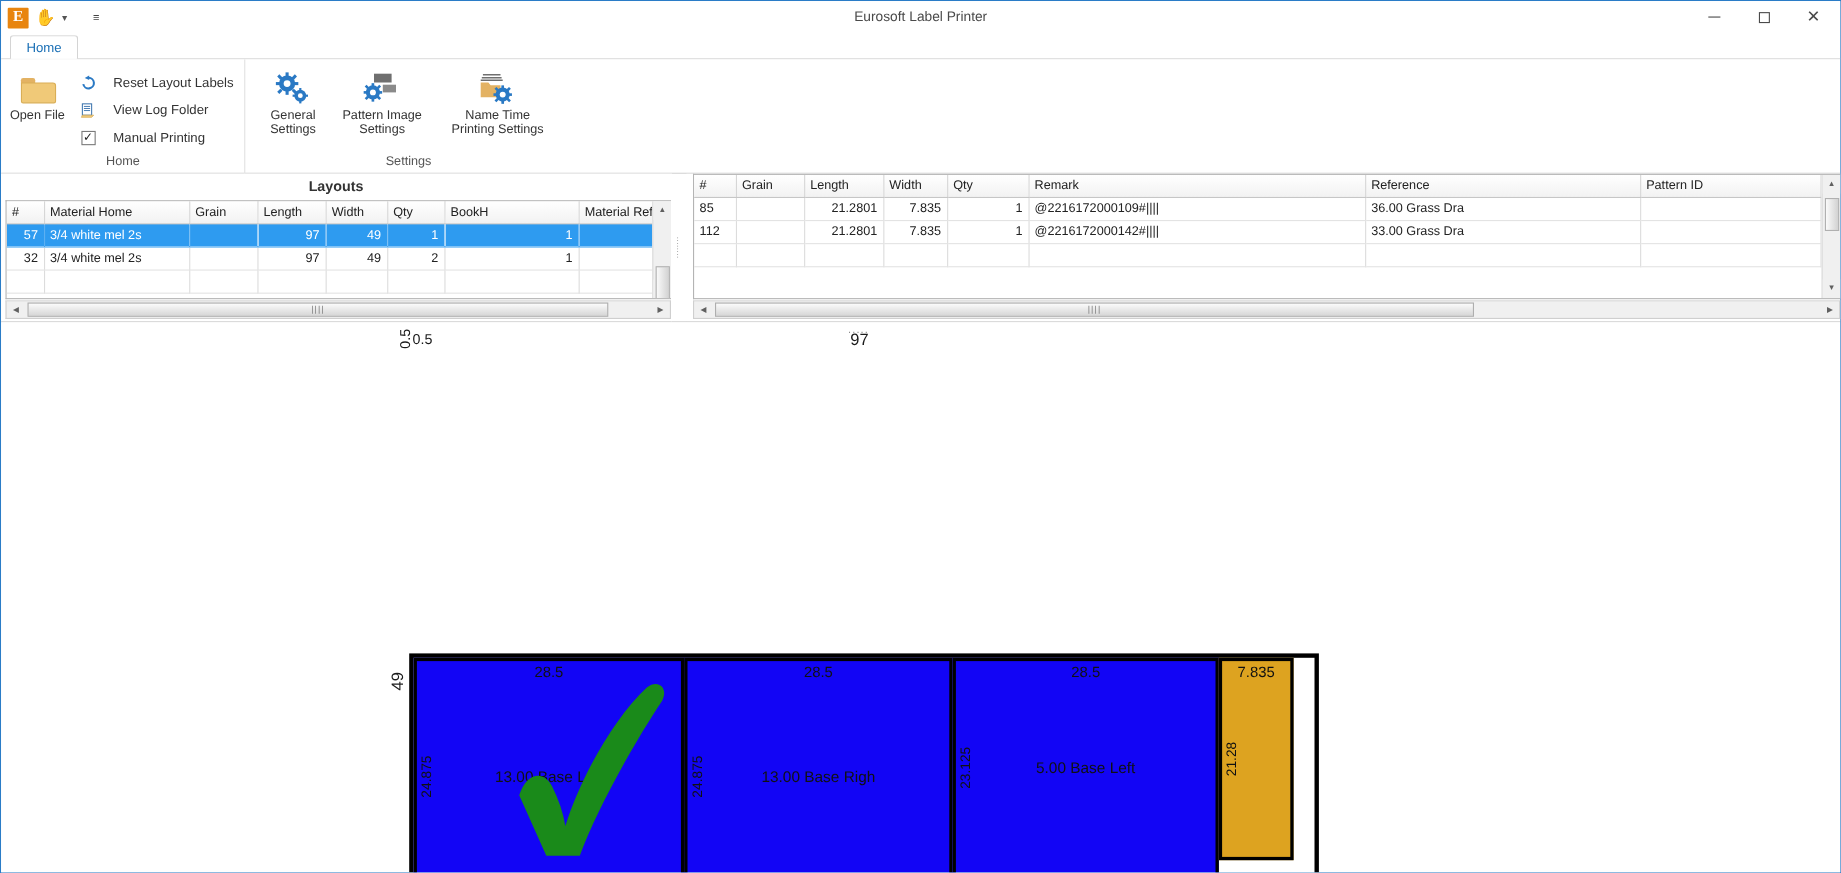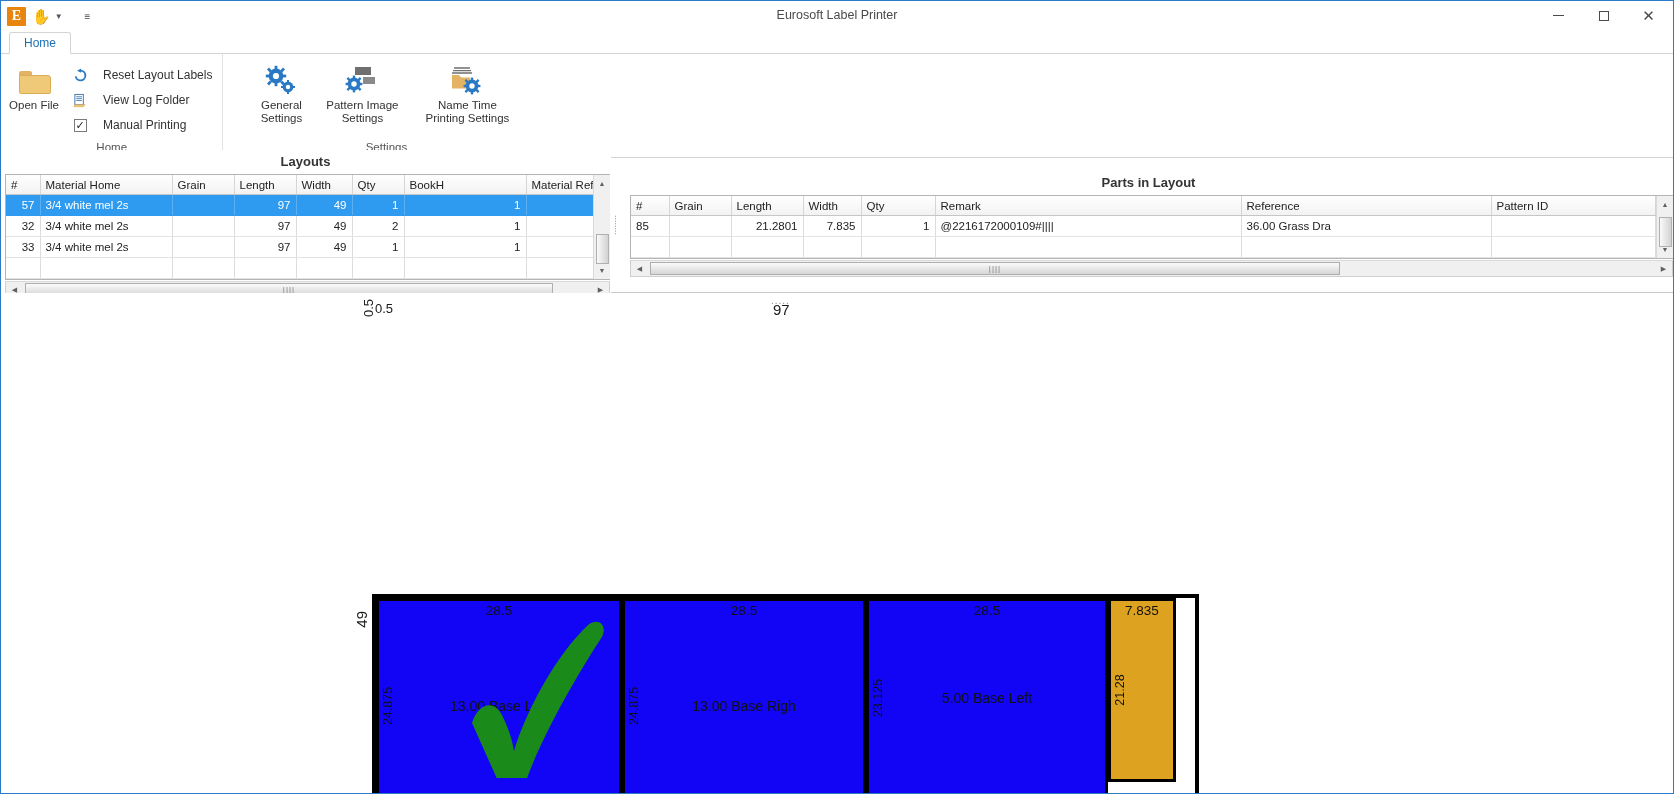--- a/index.html
+++ b/index.html
@@ -150,21 +150,20 @@
   .folder:after {
     content:''; position:absolute; left:0; top:6px; width:30px; height:17px;
     background:#f0c978; border:1px solid #d9ae56; border-radius:1px 3px 2px 2px;
   }
 
   
   .panes {
     display: flex;
     height: 135px;
     border-bottom: 1px solid #c8c8c8;
-    align-items: center;
   }
   .pane {
     display: flex; flex-direction: column;
     background: #fff;
     position: relative;
   }
   .pane-left { width: 610px; border-right: 1px solid #ffffff; }
   .pane-splitter {
     width: 13px; background: #ffffff;
     display: flex; align-items: center; justify-content: center;
@@ -374,21 +373,21 @@
             <span class="sico">
                 <span class="chk">✓</span>
               </span>
             <span>Manual Printing</span>
           </div>
         </div>
       </div>
       <div class="rgroup-label">Home</div>
     </div>
 
-    <div class="rgroup" style="padding-left:29px;padding-right:14px;">
+    <div class="rgroup" style="padding-left:14px;padding-right:14px;">
       <div class="rgroup-body" style="gap:10px;">
         <div class="bigbtn">
           <span class="ico">
             <svg width="34" height="32" viewBox="0 0 34 32">
               <g fill="#2a79c4">
                 <circle cx="12" cy="11" r="7.4"></circle>
                   <circle cx="12" cy="11" r="3.1" fill="#fff"></circle>
                 <rect x="10.6" y="0.8" width="2.8" height="4"></rect>
                   <rect x="10.6" y="17.2" width="2.8" height="4"></rect>
                 <rect x="1.8" y="9.6" width="4" height="2.8"></rect>
@@ -504,30 +503,20 @@
               <tr>
                 <td class="num">32</td>
                 <td>3/4 white mel 2s</td>
                 <td></td>
                 <td class="num">97</td>
                 <td class="num">49</td>
                 <td class="num">2</td>
                 <td class="num">1</td>
                 <td></td>
               </tr>
-              <tr>
-                <td class="num">33</td>
-                <td>3/4 white mel 2s</td>
-                <td></td>
-                <td class="num">97</td>
-                <td class="num">49</td>
-                <td class="num">1</td>
-                <td class="num">1</td>
-                <td></td>
-              </tr>
               <tr style="height:8px;">
                 <td></td>
                   <td></td>
                 <td></td>
                   <td></td>
                 <td></td>
                   <td></td>
                 <td></td>
                   <td></td>
               </tr>
@@ -549,21 +538,20 @@
         </div>
         <div class="hs-arrow">▶</div>
       </div>
     </div>
 
     <div class="pane-splitter">
       <span>........</span>
     </div>
 
     <div class="pane pane-right">
-      <div class="pane-title">Parts in Layout</div>
       <div class="grid-wrap">
         <div class="grid-scrollarea">
           <table class="grid">
             <colgroup>
               <col style="width:38px">
                 <col style="width:62px">
                 <col style="width:72px">
               <col style="width:58px">
                 <col style="width:74px">
                 <col style="width:306px">
@@ -586,20 +574,30 @@
               <tr>
                 <td>85</td>
                 <td></td>
                 <td class="num">21.2801</td>
                 <td class="num">7.835</td>
                 <td class="num">1</td>
                 <td>@2216172000109#||||</td>
                 <td>36.00 Grass Dra</td>
                 <td></td>
               </tr>
+              <tr>
+                <td>112</td>
+                <td></td>
+                <td class="num">21.2801</td>
+                <td class="num">7.835</td>
+                <td class="num">1</td>
+                <td>@2216172000142#||||</td>
+                <td>33.00 Grass Dra</td>
+                <td></td>
+              </tr>
               <tr style="height:8px;">
                 <td></td>
                   <td></td>
                 <td></td>
                   <td></td>
                 <td></td>
                   <td></td>
                 <td></td>
                   <td></td>
               </tr>

